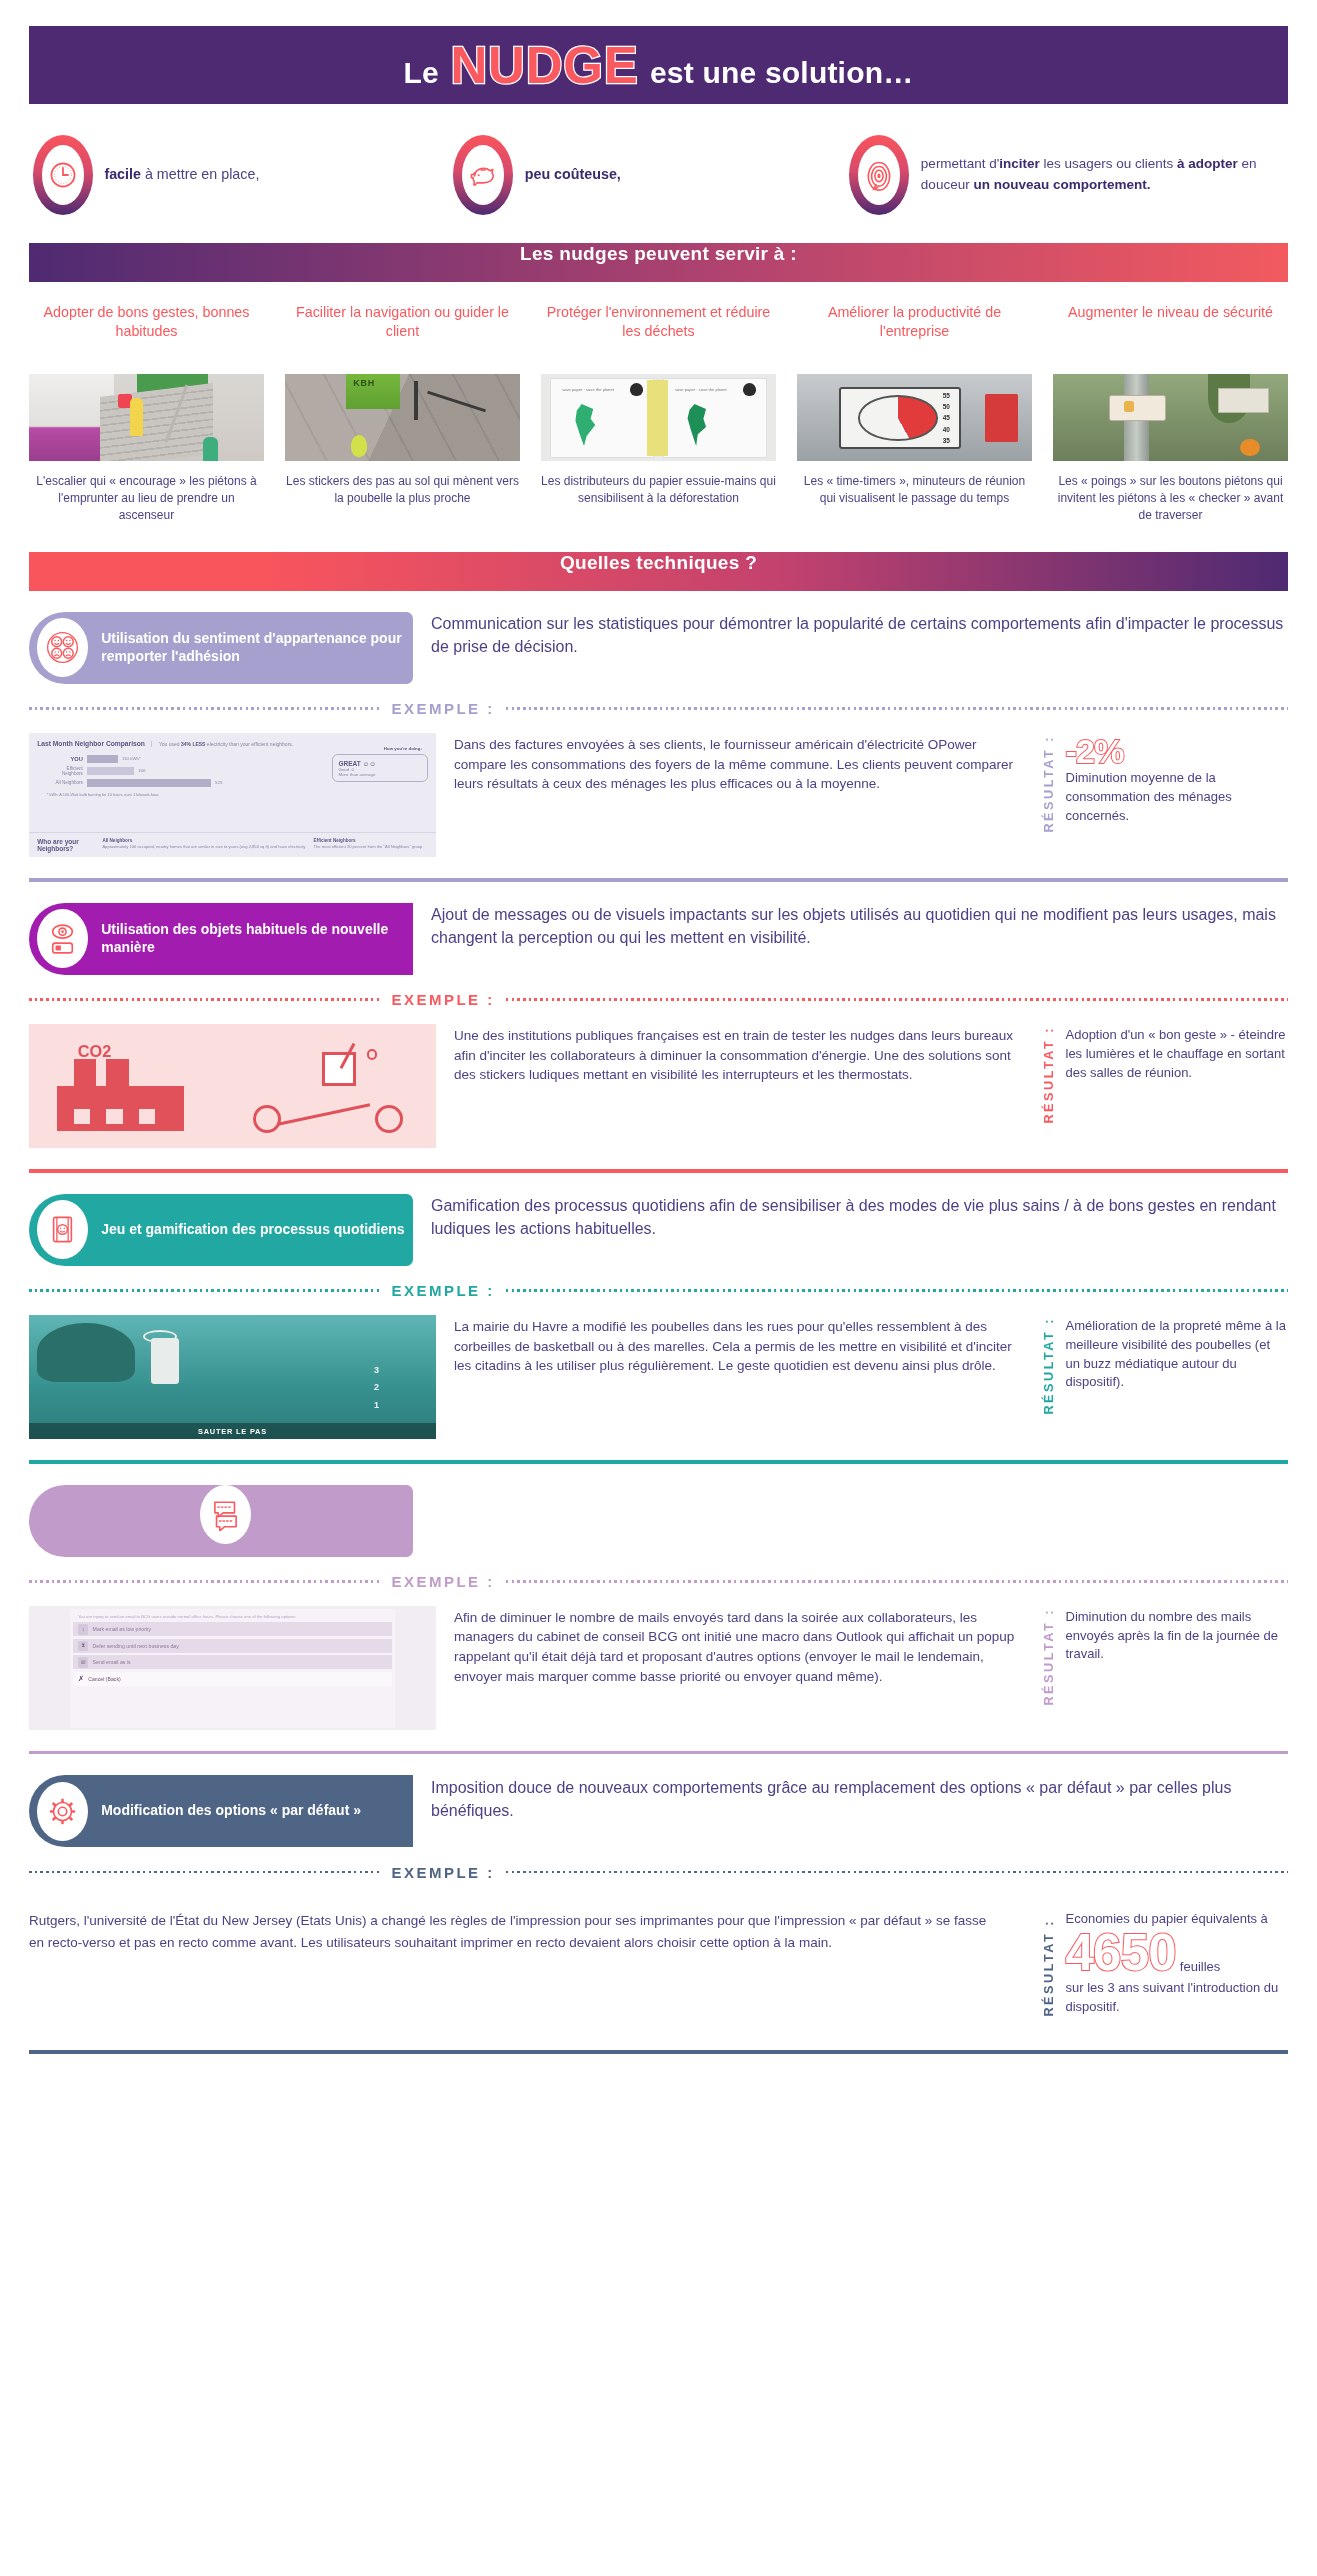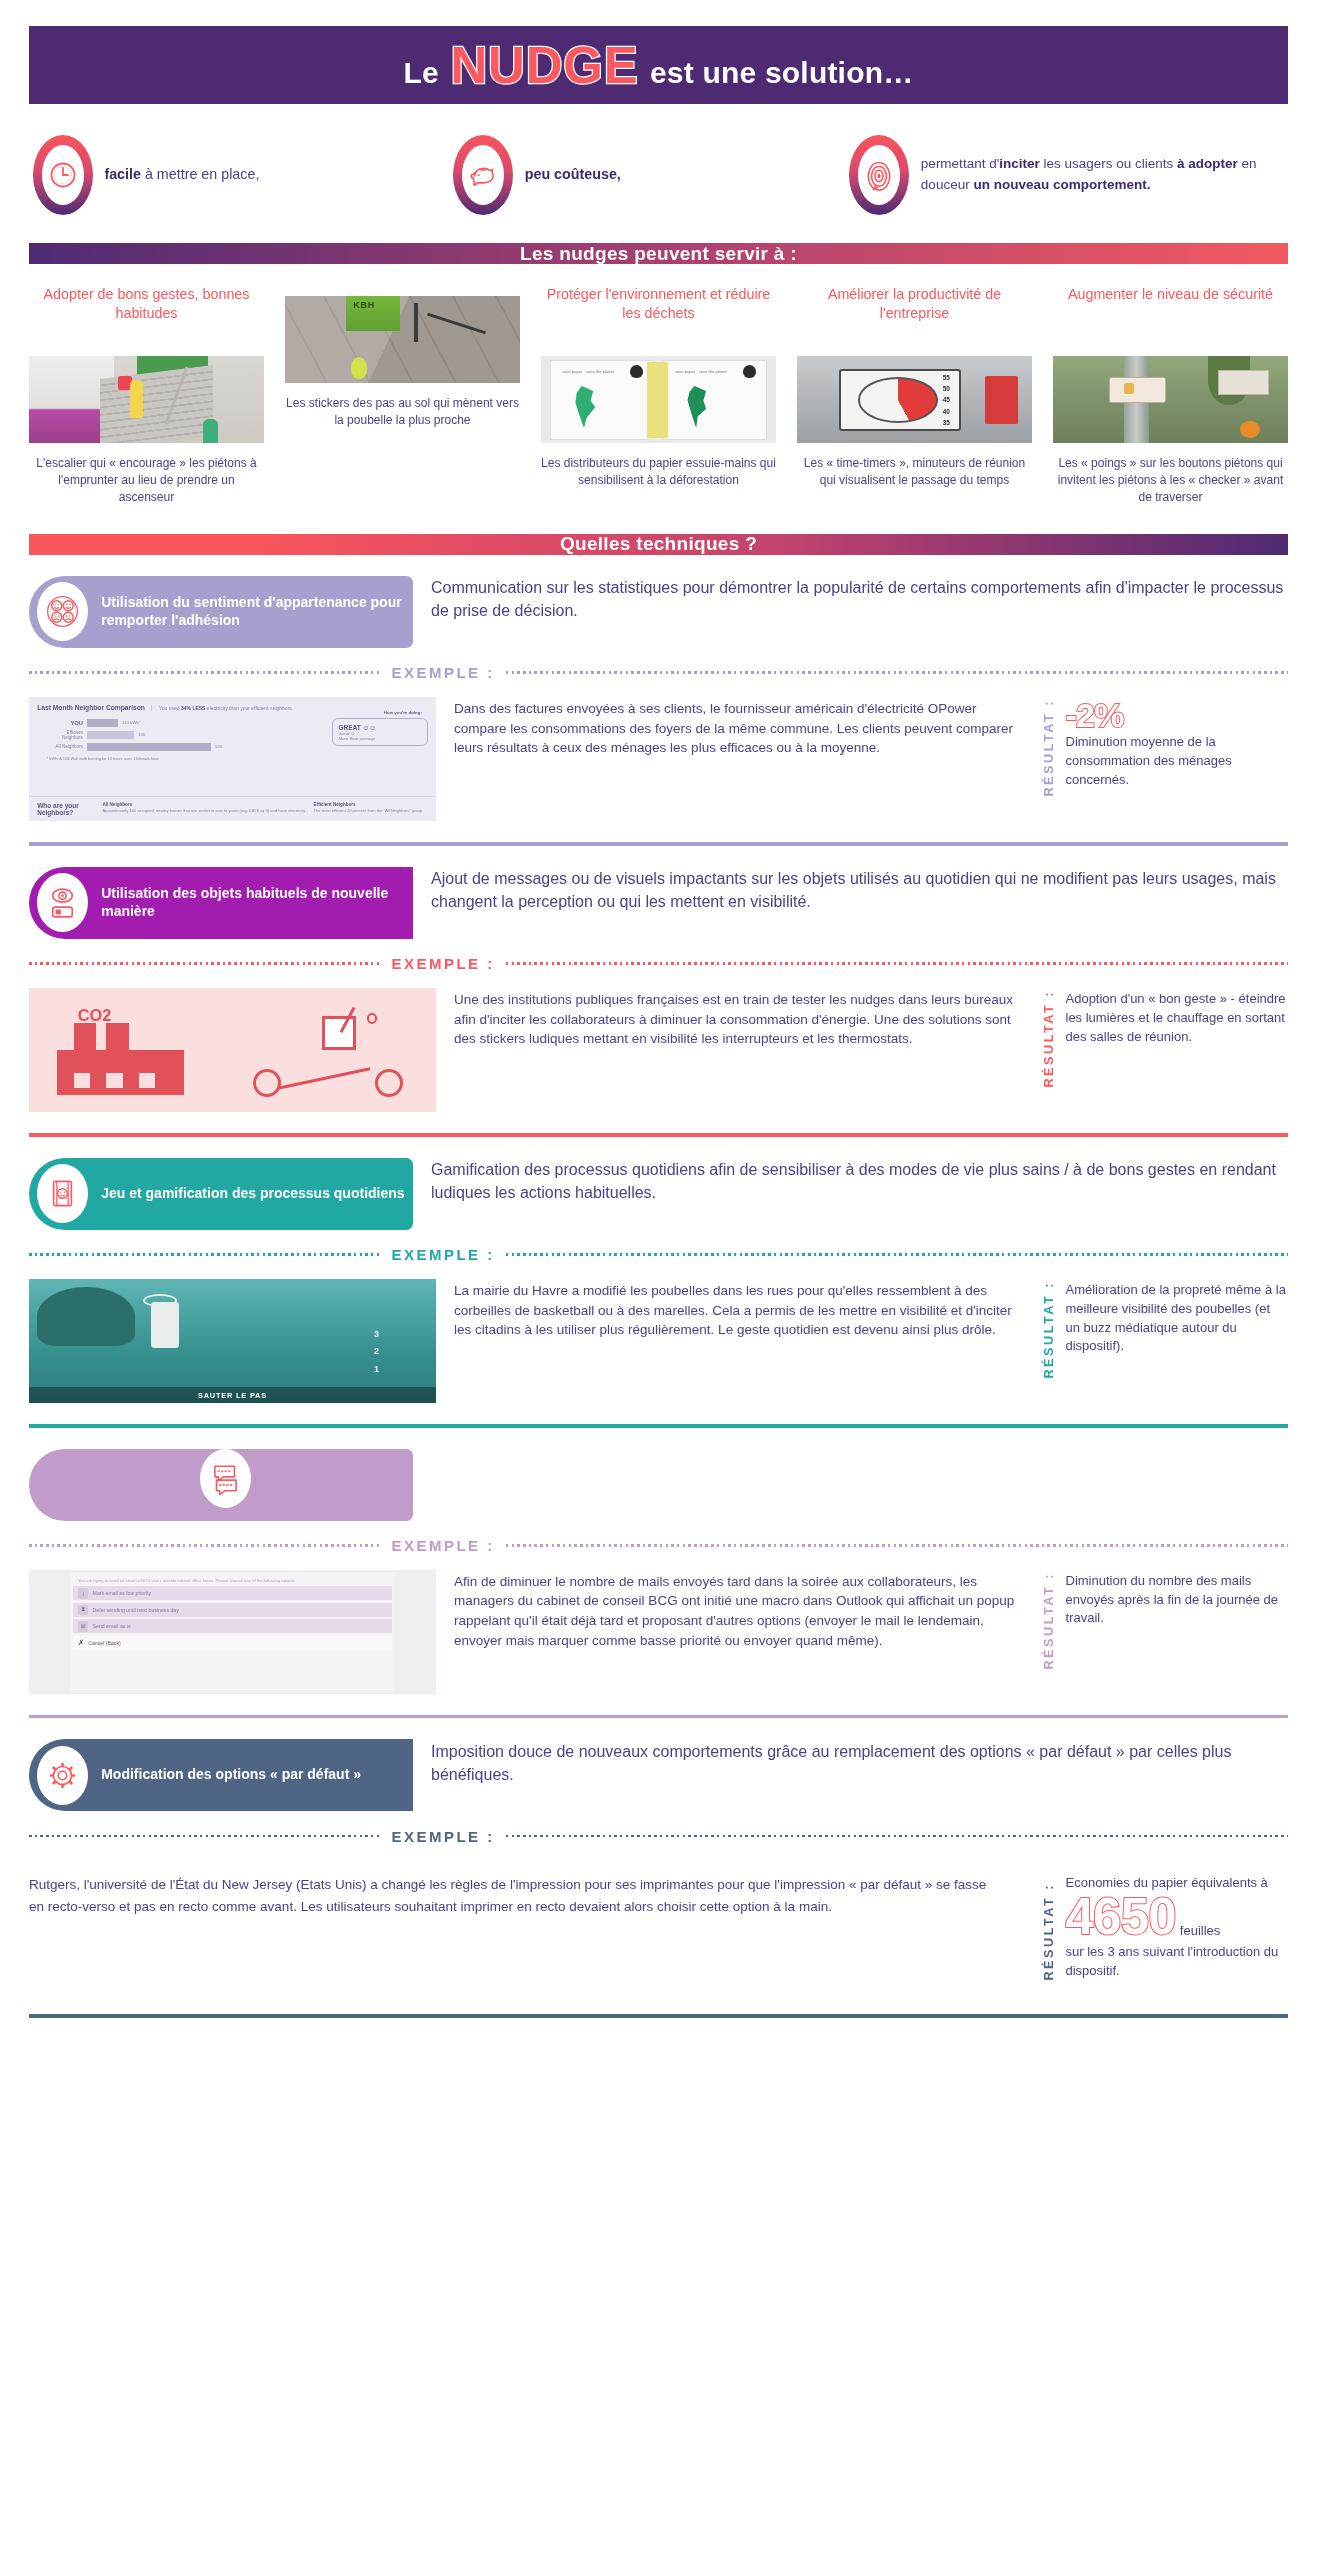--- a/index.html
+++ b/index.html
@@ -69,22 +69,22 @@
   }
   .ellipse-inner svg { display:block; }
 
   .quality-text { font-size: 14.3px; line-height: 1.5; color: #4e3f86; }
   .quality-text b { color: #3c2a6e; font-weight: bold; }
   .q3 .quality-text { font-size: 13.5px; line-height: 1.52; }
 
   
   .band {
     margin: 28px 29px 16px 29px;
-    height: 21px;
-    display: flex; align-items: center; justify-content: center;
+    height: 39px;
+    display: flex; align-items: flex-start; justify-content: center;
     background: linear-gradient(90deg, #4e2a72 0%, #b0436f 55%, #f25a5f 100%);
   }
   .band.reverse {
     background: linear-gradient(90deg, #f9555c 0%, #f9555c 18%, #c2426e 60%, #4e2a72 100%);
   }
   .band-title {
     color: #fff; font-weight: bold; font-size: 19px; letter-spacing: 0.3px;
   }
 
   
@@ -419,20 +419,21 @@
           <div class="s-steps"></div>
         <div class="s-rail"></div>
           <div class="s-heart"></div>
         <div class="s-person"></div>
           <div class="s-person2"></div>
       </div>
       <div class="uc-caption">L'escalier qui « encourage » les piétons à l'emprunter au lieu de prendre un ascenseur</div>
     </div>
 
     <div class="usecase">
+      <div class="uc-title">Faciliter la navigation ou guider le client</div>
       <div class="uc-photo ph-ground">
         <div class="g-tiles"></div>
           <div class="g-pole"></div>
         <div class="g-poletxt">KBH</div>
         <div class="g-leg"></div>
           <div class="g-leg2"></div>
           <div class="g-foot"></div>
       </div>
       <div class="uc-caption">Les stickers des pas au sol qui mènent vers la poubelle la plus proche</div>
     </div>

